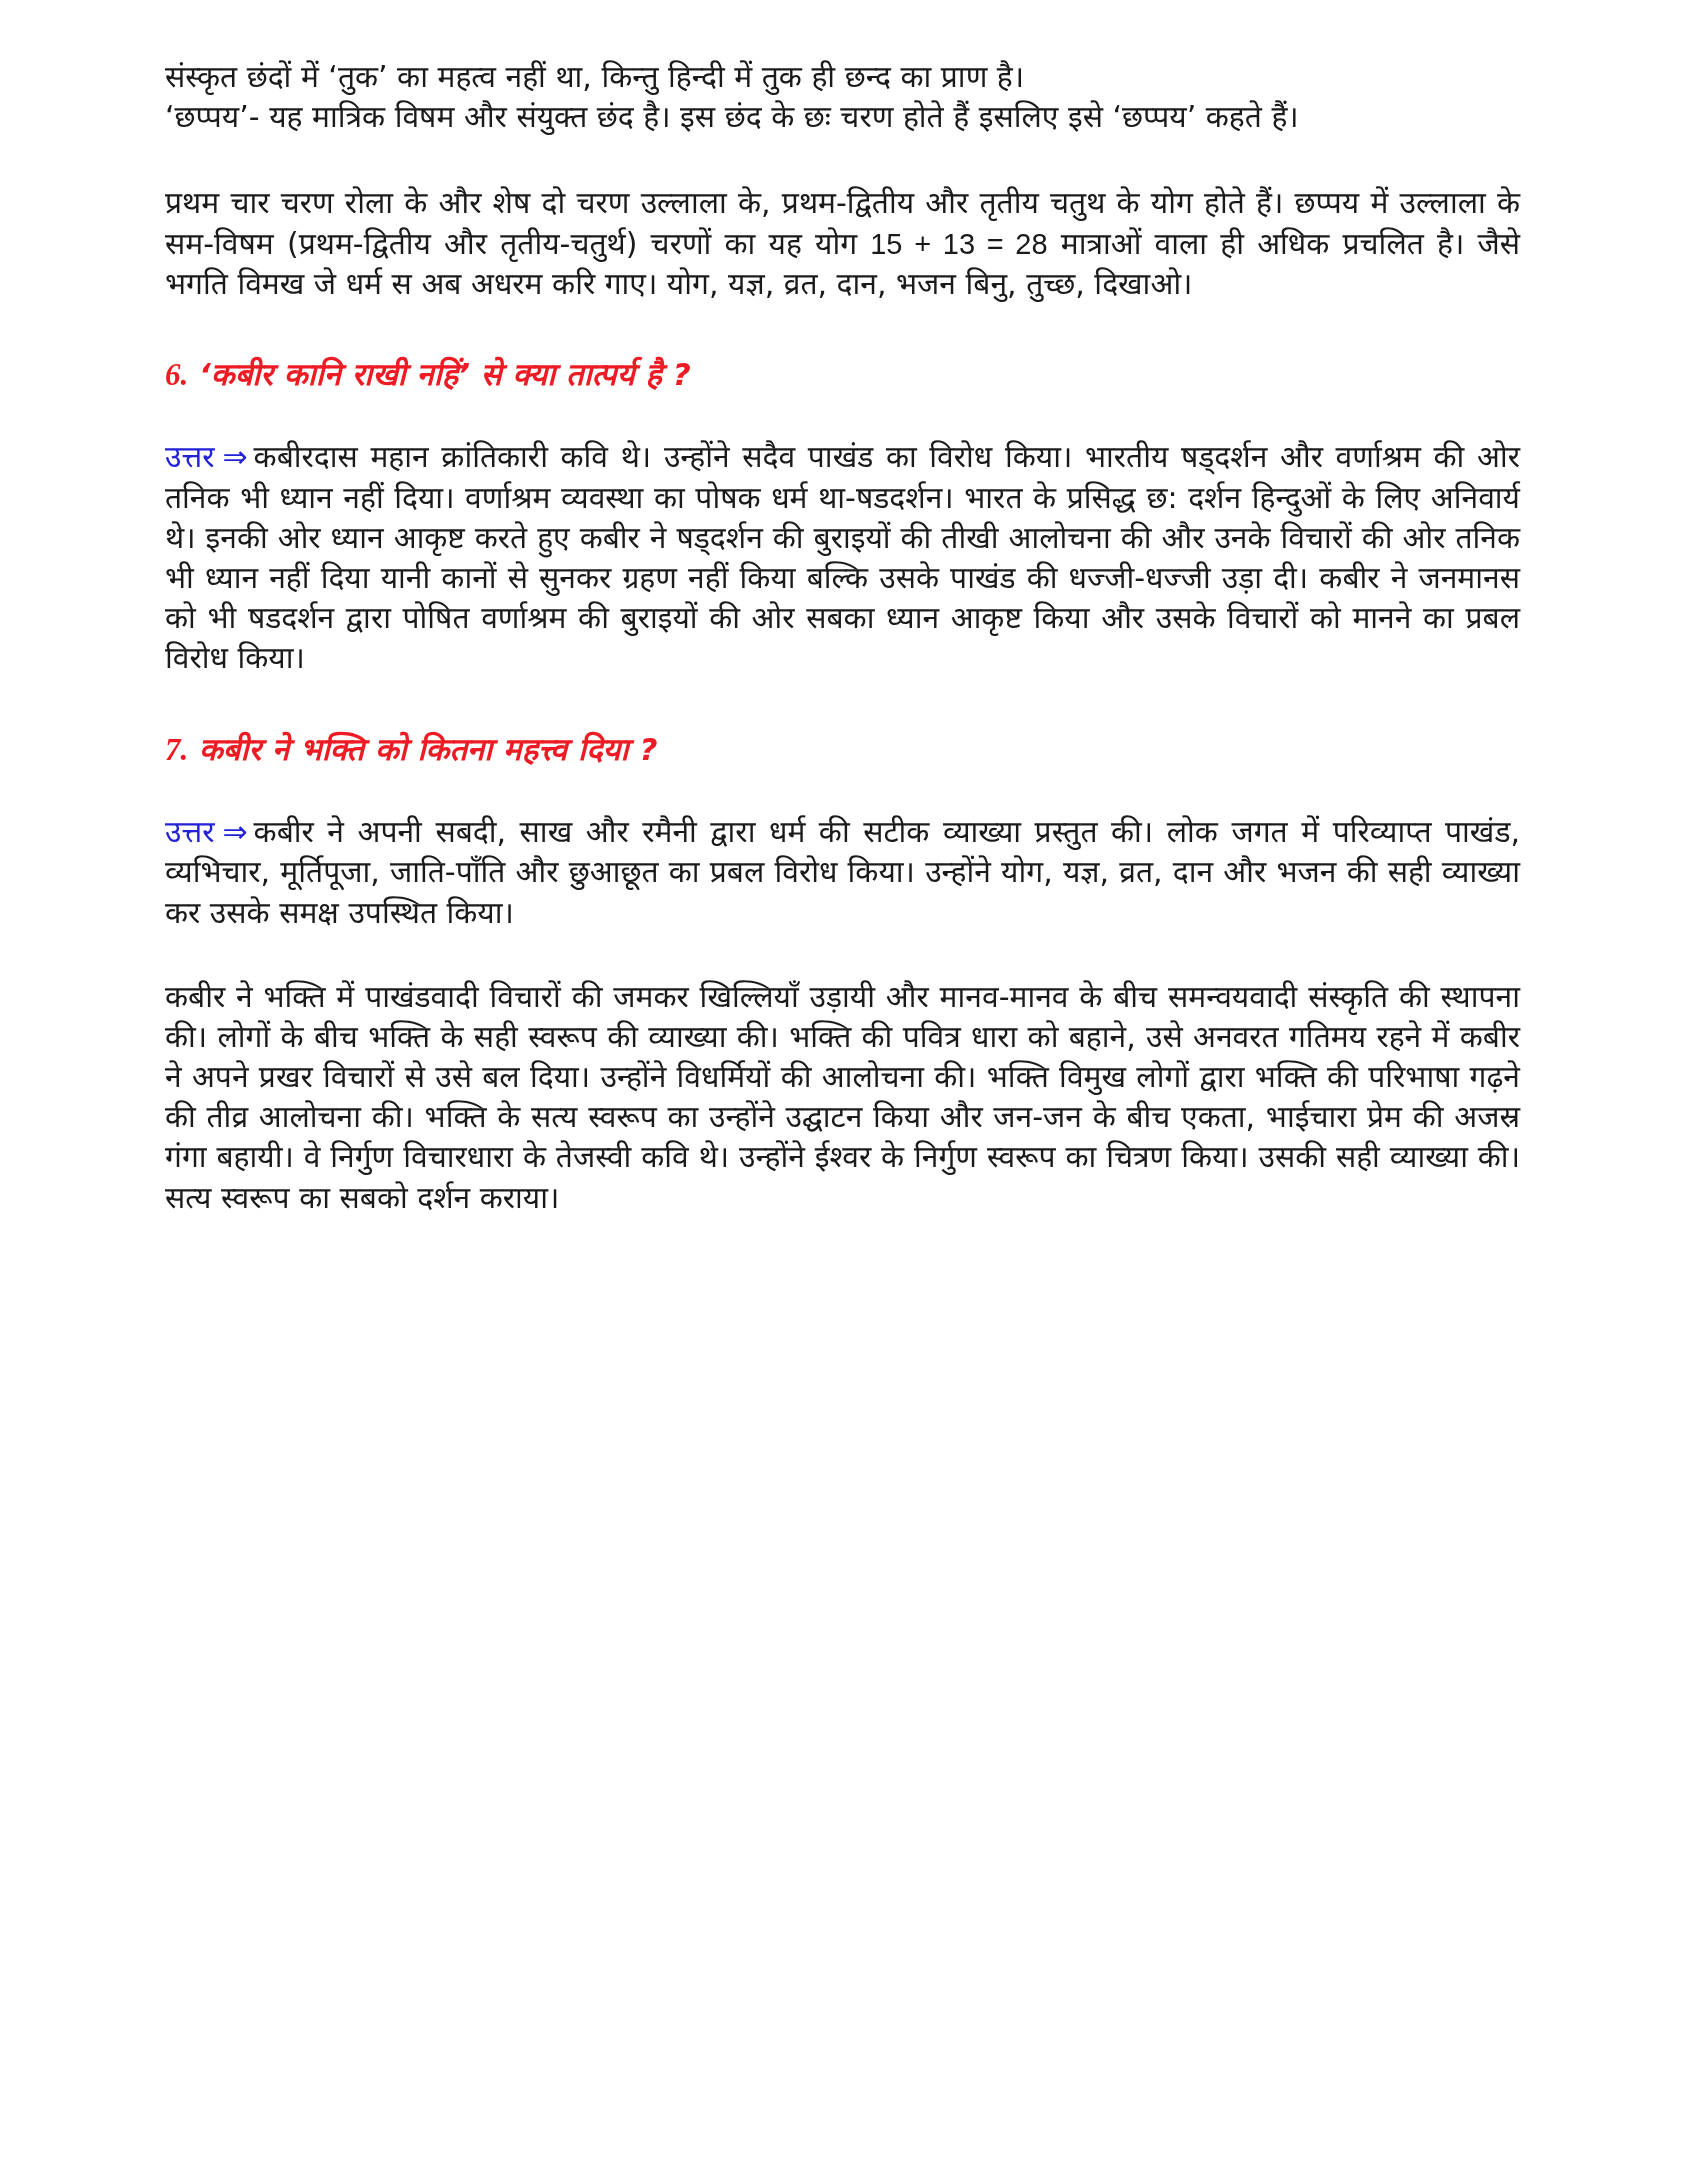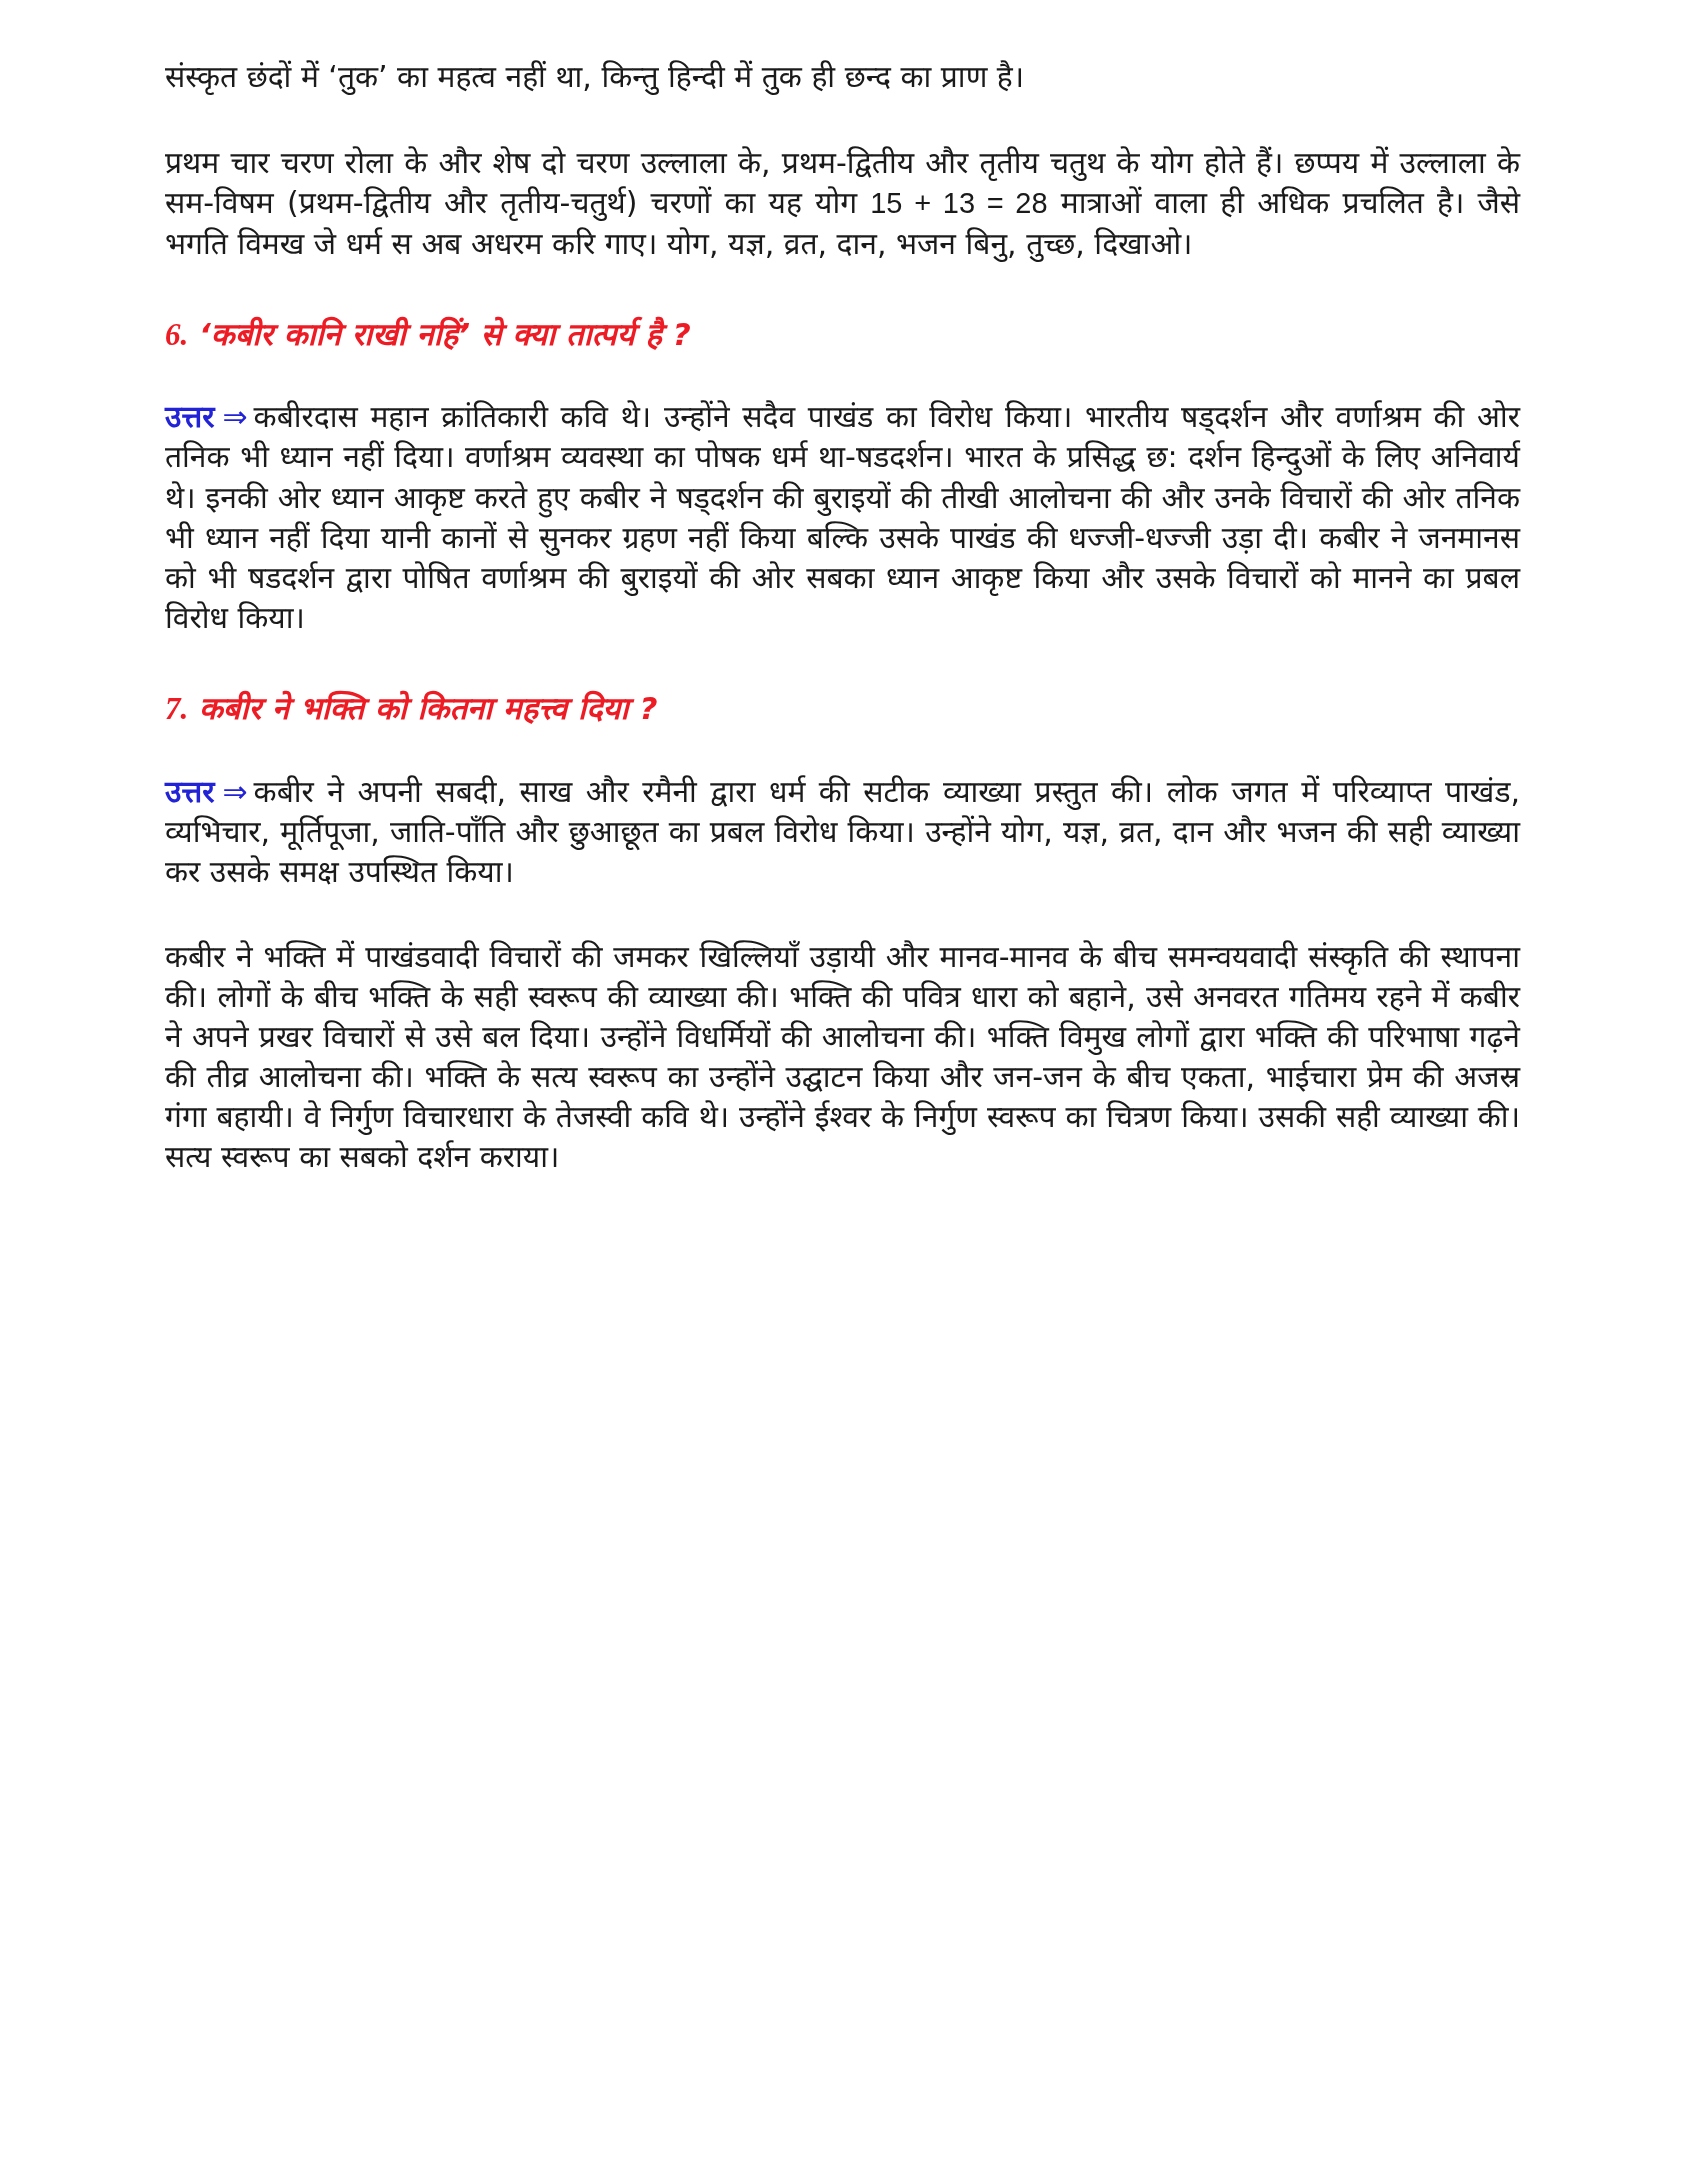--- a/index.html
+++ b/index.html
@@ -39,21 +39,21 @@
     margin: 50px 0 42px 0;
     text-align: left;
     font-style: italic;
   }
   .q-heading .q-number {
     font-family: "Liberation Serif", "DejaVu Serif", serif;
     font-weight: bold;
   }
   .answer-label {
     color: #2222d6;
-    font-weight: bold;
+    font-weight: normal;
   }
   .answer-arrow {
     color: #2222d6;
     font-weight: normal;
     padding: 0 6px 0 8px;
   }
   .formula {
     font-family: Liberation Sans, sans-serif;
     font-size: 29px;
   }
@@ -61,20 +61,21 @@
     margin: 0 0 44px 0;
   }
 </style>
 </head>
 <body>
 
 <div class="page">
 
   <div class="intro">
     <p class="line">संस्कृत छंदों में ‘तुक’ का महत्व नहीं था, किन्तु हिन्दी में तुक ही छन्द का प्राण है।</p>
+    <p class="line">‘छप्पय’- यह मात्रिक विषम और संयुक्त छंद है। इस छंद के छः चरण होते हैं इसलिए इसे ‘छप्पय’ कहते हैं।</p>
   </div>
 
   <p class="para"><span>प्रथम चार चरण रोला के और शेष दो चरण उल्लाला के, प्रथम-द्वितीय और तृतीय चतुथ के योग होते हैं। छप्पय में उल्लाला के सम-विषम (प्रथम-द्वितीय और तृतीय-चतुर्थ) चरणों का यह योग </span><span class="formula">15 + 13 = 28</span><span> मात्राओं वाला ही अधिक प्रचलित है। जैसे भगति विमख जे धर्म स अब अधरम करि गाए। योग, यज्ञ, व्रत, दान, भजन बिनु, तुच्छ, दिखाओ।</span></p>
 
   <h2 class="q-heading"><span class="q-number">6.</span><span> ‘कबीर कानि राखी नहिं’ से क्या तात्पर्य है ?</span></h2>
 
   <p class="para answer-block"><span class="answer-label">उत्तर</span><span class="answer-arrow">⇒</span><span>कबीरदास महान क्रांतिकारी कवि थे। उन्होंने सदैव पाखंड का विरोध किया। भारतीय षड्दर्शन और वर्णाश्रम की ओर तनिक भी ध्यान नहीं दिया। वर्णाश्रम व्यवस्था का पोषक धर्म था-षडदर्शन। भारत के प्रसिद्ध छ: दर्शन हिन्दुओं के लिए अनिवार्य थे। इनकी ओर ध्यान आकृष्ट करते हुए कबीर ने षड्दर्शन की बुराइयों की तीखी आलोचना की और उनके विचारों की ओर तनिक भी ध्यान नहीं दिया यानी कानों से सुनकर ग्रहण नहीं किया बल्कि उसके पाखंड की धज्जी-धज्जी उड़ा दी। कबीर ने जनमानस को भी षडदर्शन द्वारा पोषित वर्णाश्रम की बुराइयों की ओर सबका ध्यान आकृष्ट किया और उसके विचारों को मानने का प्रबल विरोध किया।</span></p>
 
   <h2 class="q-heading"><span class="q-number">7.</span><span> कबीर ने भक्ति को कितना महत्त्व दिया ?</span></h2>
 

